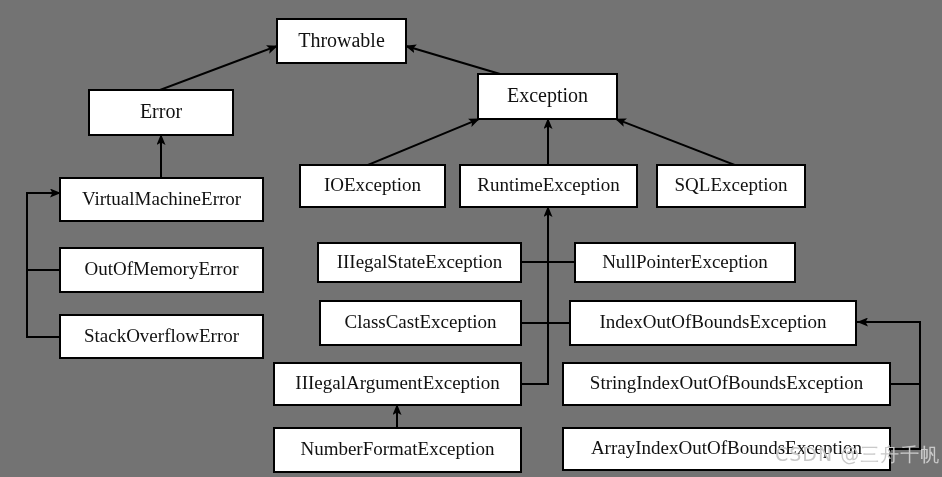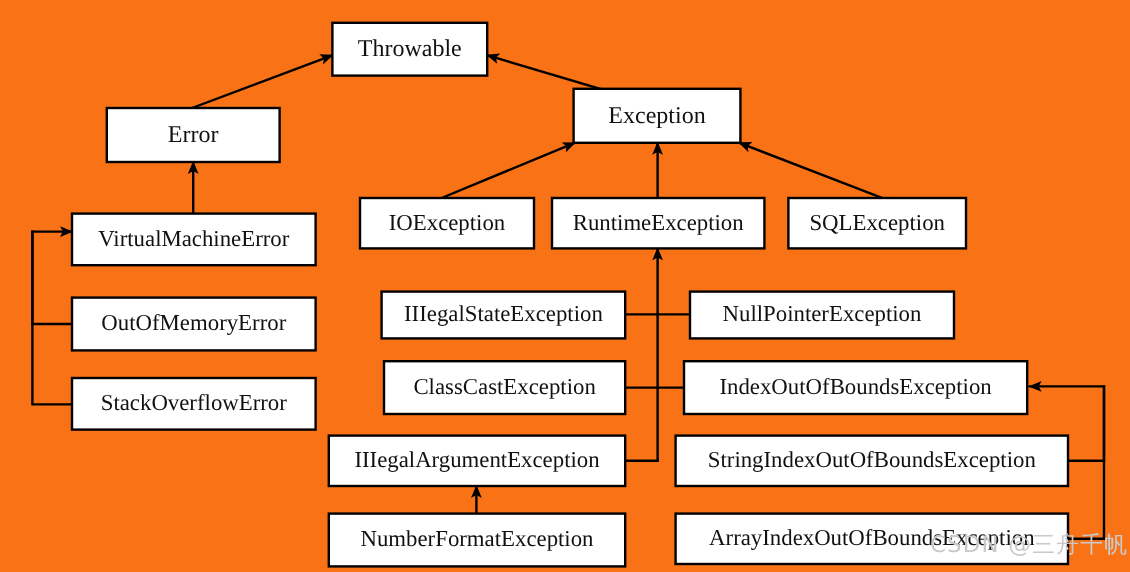--- a/index.html
+++ b/index.html
@@ -4,21 +4,21 @@
 <style>
   html, body {
     margin: 0;
     padding: 0;
     background: #ffffff;
   }
   #diagram-root {
     position: relative;
     width: 942px;
     height: 477px;
-    background: #f97316;
+    background: #737373;
     font-family: "Liberation Serif", "DejaVu Serif", serif;
     overflow: hidden;
     text-align: center;
   }
   svg.canvas {
     position: absolute;
     left: 0;
     top: 0;
     width: 942px;
     height: 477px;

